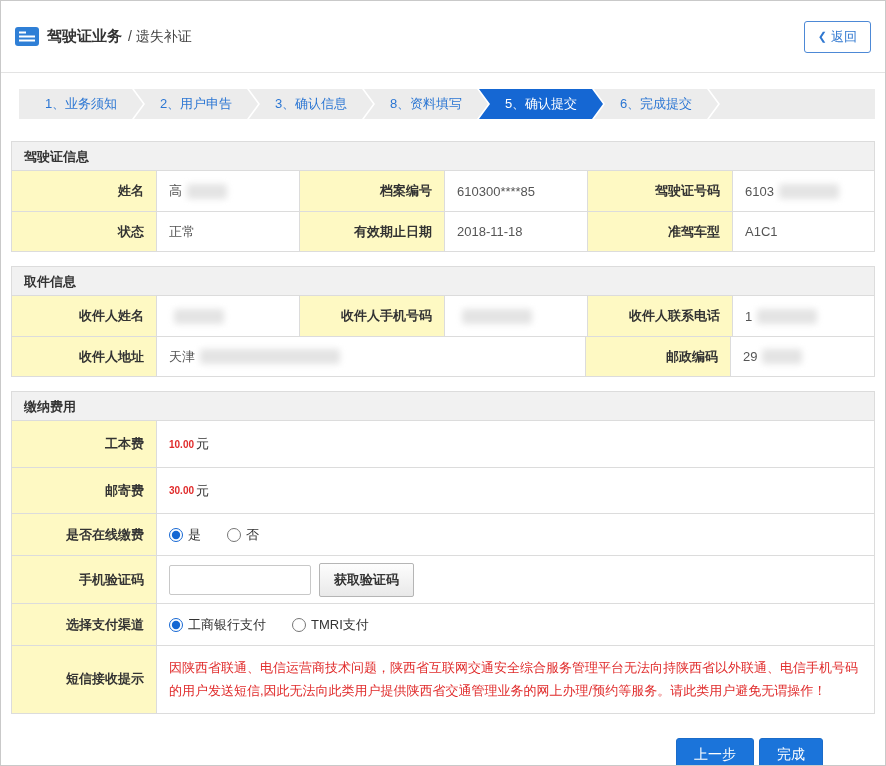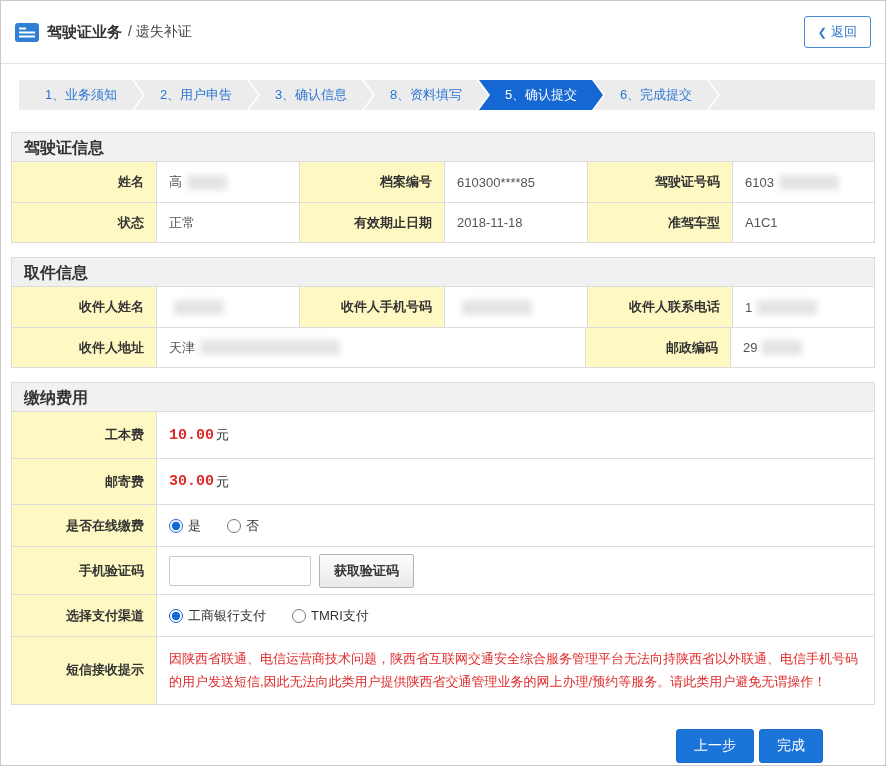--- a/index.html
+++ b/index.html
@@ -1,21 +1,21 @@
 <!DOCTYPE html>
 <html style="--accent: #1567d3; --alert: #e02b2b;"><head>
 <meta charset="utf-8">
 <style>
   * { box-sizing: border-box; margin: 0; padding: 0; }
   html,body { background:#fff; }
   body { font-family: "Liberation Sans", "DejaVu Sans", sans-serif; }
   .page { width:886px; height:766px; border:1px solid #c9c9c9; background:#fff; overflow:hidden; }
 
   
-  .header { height:63px; display:flex; align-items:center; padding:0 14px; border-bottom:1px solid #e3e3e3; }
+  .header { height:72px; display:flex; align-items:center; padding:0 14px; border-bottom:1px solid #e3e3e3; }
   .hicon { margin-right:8px; display:flex; align-items:center; }
   .htitle { font-size:15px; font-weight:bold; color:#333; }
   .hsub { font-size:14px; color:#444; font-weight:normal; margin-left:6px; }
   .back-btn { margin-left:auto; border:1px solid #4d89d6; color:#2f77d0; background:#fff;
               border-radius:3px; font-size:13px; padding:6px 13px; cursor:pointer;
               font-family:inherit; display:flex; align-items:center; gap:4px; }
   .back-btn .chev { font-size:11px; }
 
   
   .steps { display:flex; margin:16px 10px 22px; height:30px; }
@@ -25,41 +25,41 @@
           clip-path: polygon(0 0, calc(100% - 11px) 0, 100% 50%, calc(100% - 11px) 100%, 0 100%, 11px 50%); }
   .step:first-child { margin-left:8px;
           clip-path: polygon(0 0, calc(100% - 11px) 0, 100% 50%, calc(100% - 11px) 100%, 0 100%); }
   .step.active { background:var(--accent,#1567d3); color:#fff; }
   .step-filler { flex:1; background:#ececec; margin-left:-9px;
           clip-path: polygon(0 0, 100% 0, 100% 100%, 0 100%, 11px 50%); }
 
   
   .section { margin:0 10px 14px; }
   .sec-header { height:30px; line-height:29px; background:#f1f1f1; border:1px solid #dcdcdc;
-                font-size:16px; font-weight:bold; color:#333; padding-left:12px; }
+                font-size:13px; font-weight:bold; color:#333; padding-left:12px; }
   .tbl { border:1px solid #dcdcdc; border-top:none; }
   .trow { display:flex; border-top:1px solid #dcdcdc; min-height:40px; align-items:stretch; }
   .trow:first-child { border-top:none; }
   .tlabel { width:145px; flex:0 0 145px; background:#fef9c3; display:flex; align-items:center;
             justify-content:flex-end; padding-right:12px; font-size:13px; font-weight:bold;
             color:#333; border-right:1px solid #dcdcdc; text-align:right; }
   .tvalue { width:143px; flex:0 0 143px; display:flex; align-items:center; padding-left:12px;
             font-size:13px; color:#555; background:#fff; border-right:1px solid #dcdcdc; }
   .tvalue.grow { flex:1 1 auto; width:auto; }
   .tvalue.last { border-right:none; }
 
   .blur { display:inline-block; height:15px; background:#cdcdcd; border-radius:3px;
           filter:blur(3px); opacity:.55; margin-left:5px; vertical-align:middle; }
   .w40{width:40px;} .w50{width:50px;} .w60{width:60px;} .w70{width:70px;} .w140{width:140px;}
 
   
   .fee-row { min-height:46px; }
   .radio-row { min-height:42px; }
   .code-row { min-height:48px; }
-  .fee-amount { color:var(--alert,#e02b2b); font-weight:bold; font-size:15px;font-family:Liberation Mono, monospace; }
+  .fee-amount { color:var(--alert,#e02b2b); font-weight:bold; font-size:10px; }
   .fee-unit { color:#333; font-size:13px; margin-left:2px; }
   .radio-group { display:flex; align-items:center; gap:26px; }
   .radio-opt { display:flex; align-items:center; gap:5px; font-size:13px; color:#333; cursor:pointer; }
   .radio-opt input { width:14px; height:14px; accent-color:var(--accent,#1567d3); cursor:pointer; }
   .code-input { width:142px; height:30px; border:1px solid #c8c8c8; border-radius:2px;
                 padding:0 8px; font-size:13px; font-family:inherit; }
   .get-code-btn { margin-left:8px; border:1px solid #b5b5b5; background:linear-gradient(#fdfdfd,#e9e9e9);
                   color:#333; font-size:13px; font-weight:bold; padding:7px 14px; border-radius:2px;
                   cursor:pointer; font-family:inherit; }
   .notice-cell { padding:10px 14px 10px 12px; align-items:flex-start; }

